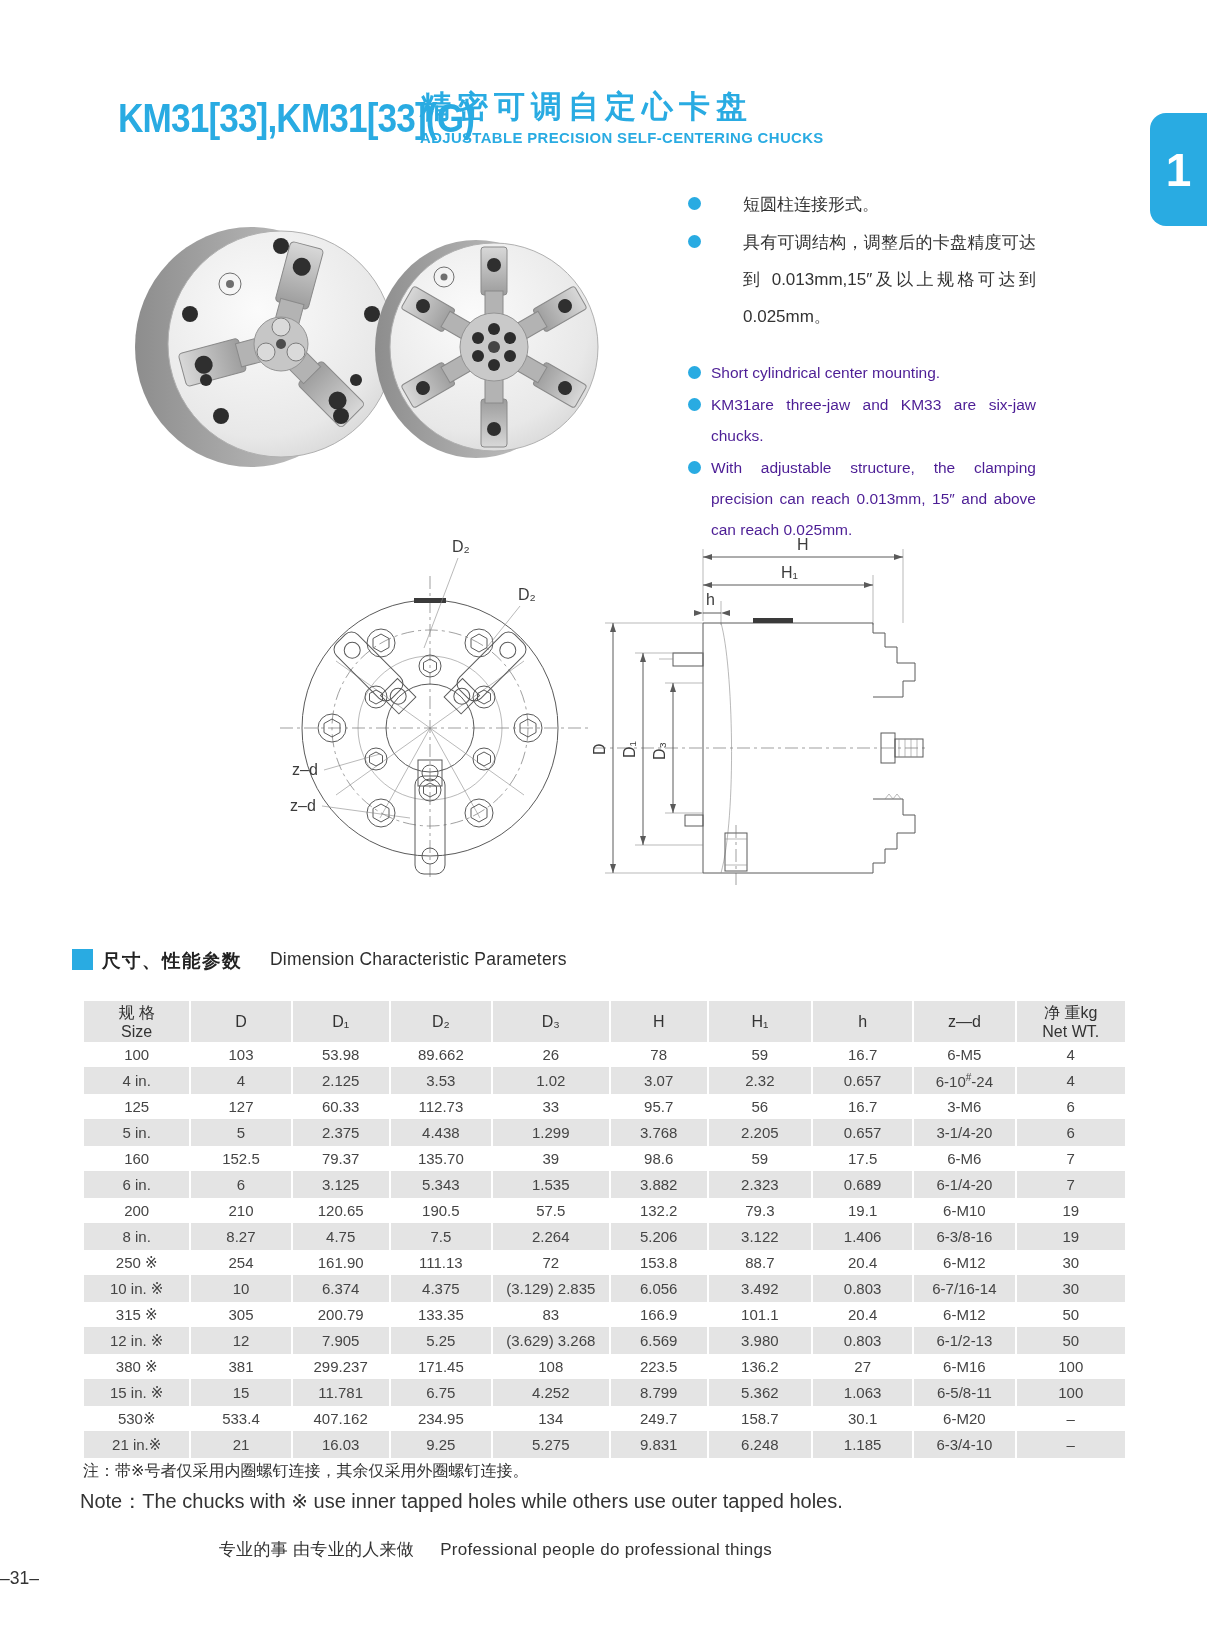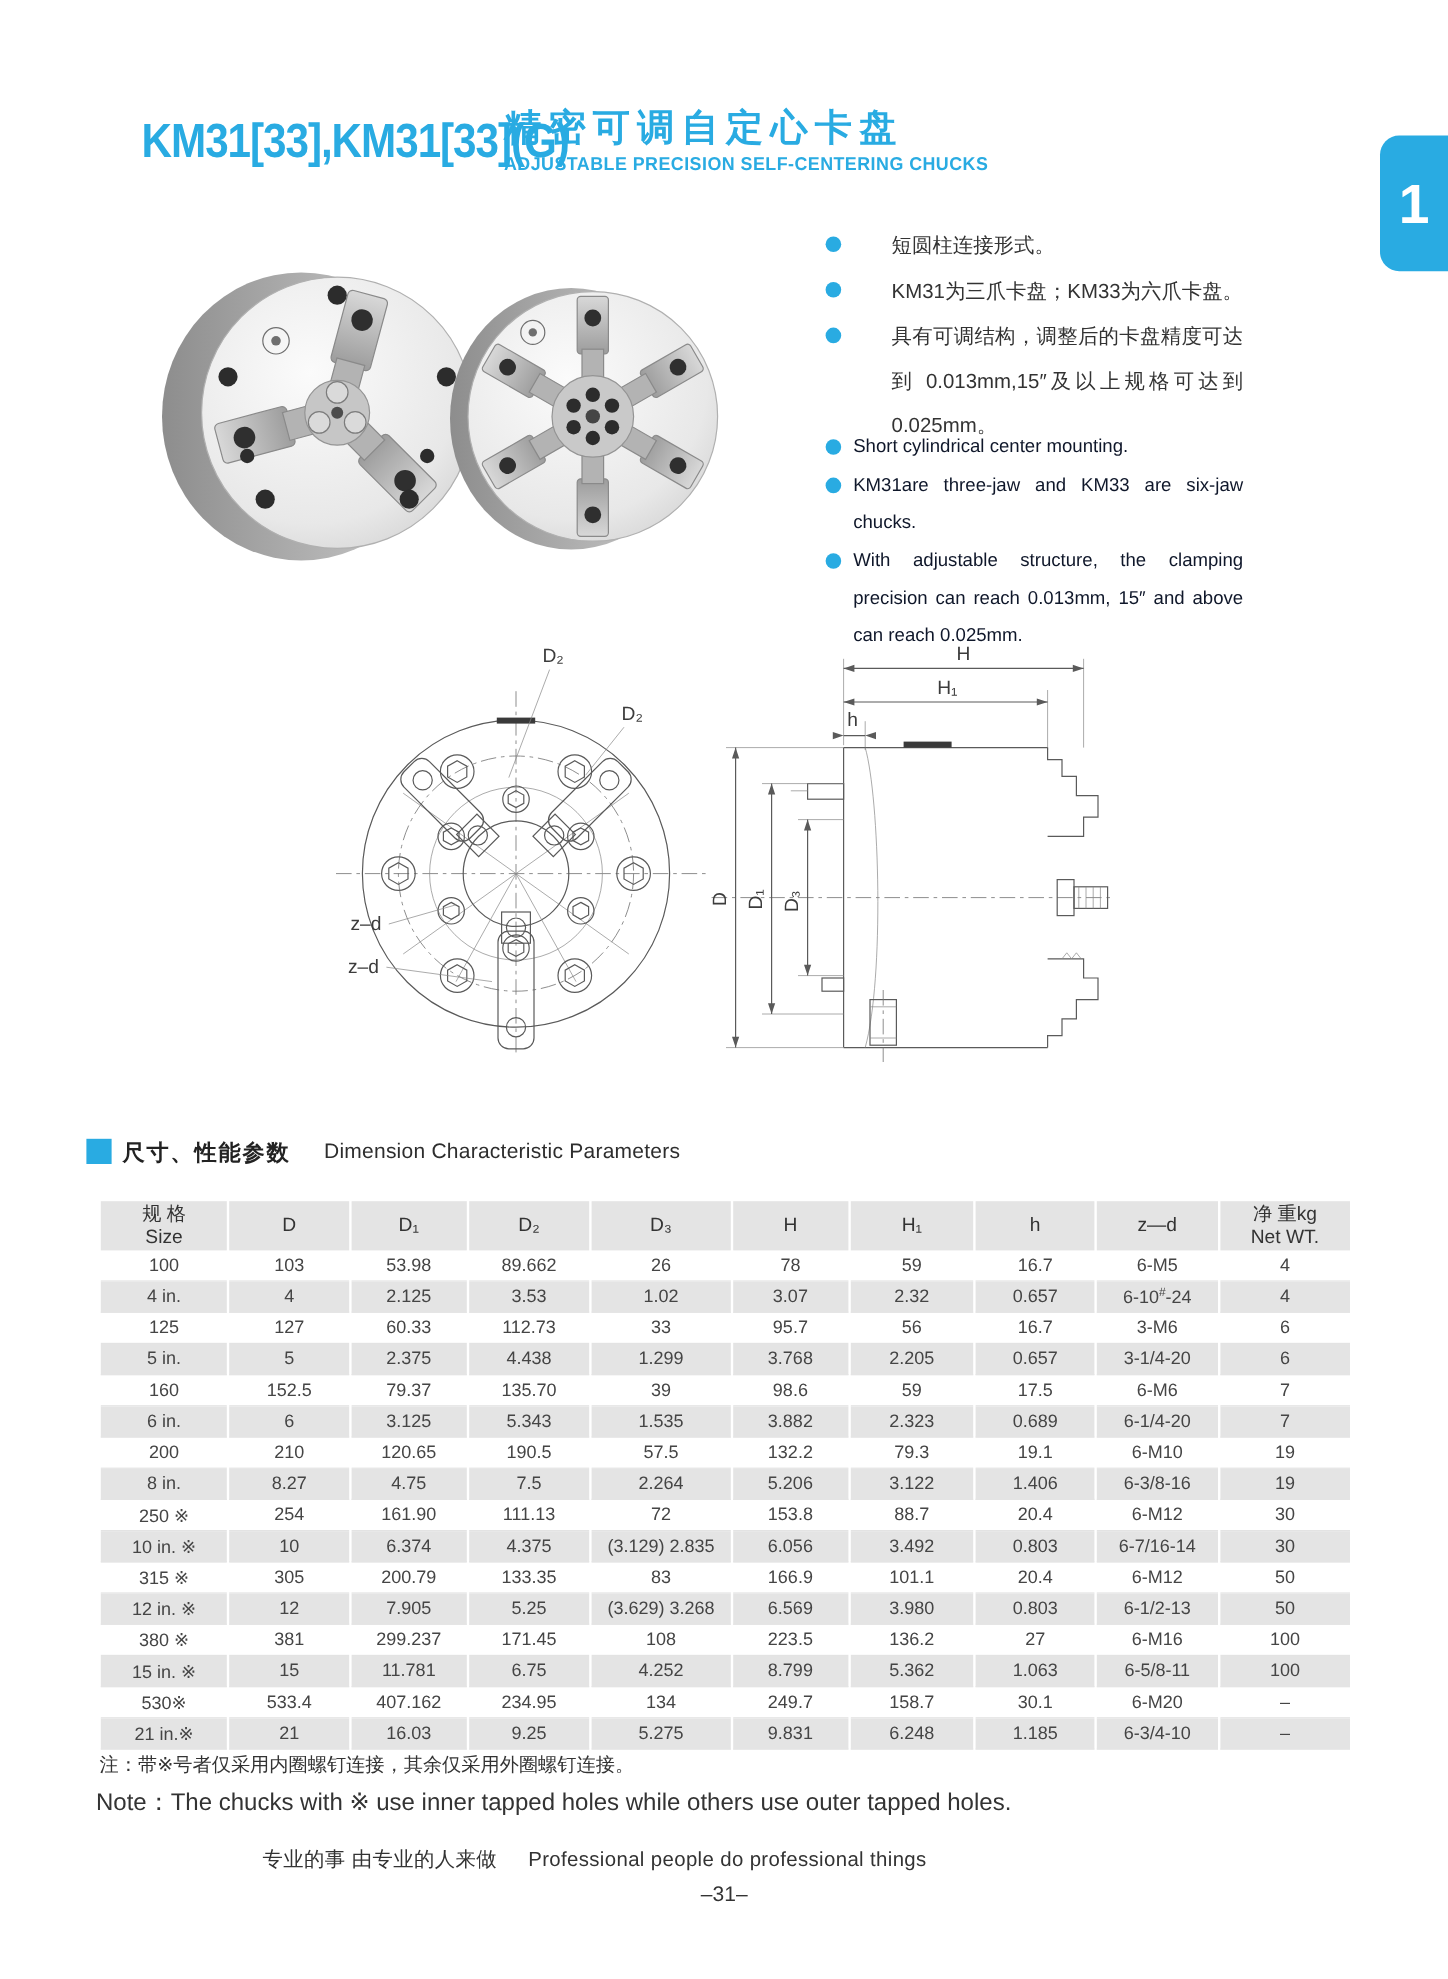--- a/index.html
+++ b/index.html
@@ -32,21 +32,21 @@
   .page-tab{
     right:0;top:113px;width:57px;height:113px;
     background:#29abe2;border-radius:16px 0 0 16px;
     display:flex;align-items:center;justify-content:center;
     color:#fff;font-size:46px;font-weight:bold;
   }
 
   
   .feat-list{left:688px;width:348px;}
   .feat-cn{top:186px;font-size:17px;line-height:37px;color:#333;}
-  .feat-en{top:357px;font-size:15.5px;line-height:31px;color:#0f172a;}
+  .feat-en{top:357px;font-size:15.5px;line-height:31px;color:#4c1d95;}
   .feat-item{display:flex;align-items:flex-start;text-align:justify;}
   .feat-cn .feat-item{margin-bottom:1px;gap:32px;}
   .feat-en .feat-item{margin-bottom:1px;}
   .dot{
     flex:0 0 13px;width:13px;height:13px;border-radius:50%;
     background:#29abe2;margin-right:10px;
   }
   .feat-cn .dot{margin-top:11px;}
   .feat-en .dot{margin-top:9px;}
   .feat-text{flex:1;}
@@ -81,21 +81,21 @@
   .dim-table sup{font-size:10px;}
 
   
   .note-cn{left:83px;top:1461px;font-size:16px;color:#333;}
   .note-en{left:80px;top:1488px;font-size:20px;color:#333;}
   .footer-line{
     left:0;top:1538px;width:991px;text-align:center;
     font-size:17px;color:#333;letter-spacing:.3px;
   }
   .footer-line .sep{display:inline-block;width:26px;}
-  .page-num{left:0;top:1568px;width:1207px;text-align:center;font-size:17.5px;color:#333;}
+  .page-num{left:0;top:1568px;width:1207px;font-size:17.5px;color:#333;}
 </style>
 </head>
 <body>
 
 <div class="page">
 
   <div class="abs model-title">KM31[33],KM31[33](G)</div>
   <div class="abs title-cn">精密可调自定心卡盘</div>
   <div class="abs title-en">ADJUSTABLE  PRECISION  SELF-CENTERING  CHUCKS</div>
   <div class="abs page-tab">
@@ -207,24 +207,20 @@
     <circle cx="72" cy="50" r="3.5" fill="#6f6f6f"></circle>
   </svg>
 
   <div class="abs feat-list feat-cn">
       <div class="feat-item">
         <span class="dot"></span>
         <span class="feat-text">短圆柱连接形式。</span>
       </div>
       <div class="feat-item">
         <span class="dot"></span>
-        <span class="feat-text">KM31为三爪卡盘；KM33为六爪卡盘。</span>
-      </div>
-      <div class="feat-item">
-        <span class="dot"></span>
         <span class="feat-text">具有可调结构，调整后的卡盘精度可达到 0.013mm,15″及以上规格可达到0.025mm。</span>
       </div>
     </div>
 
   <div class="abs feat-list feat-en">
       <div class="feat-item">
         <span class="dot"></span>
         <span class="feat-text">Short cylindrical center mounting.</span>
       </div>
       <div class="feat-item">

